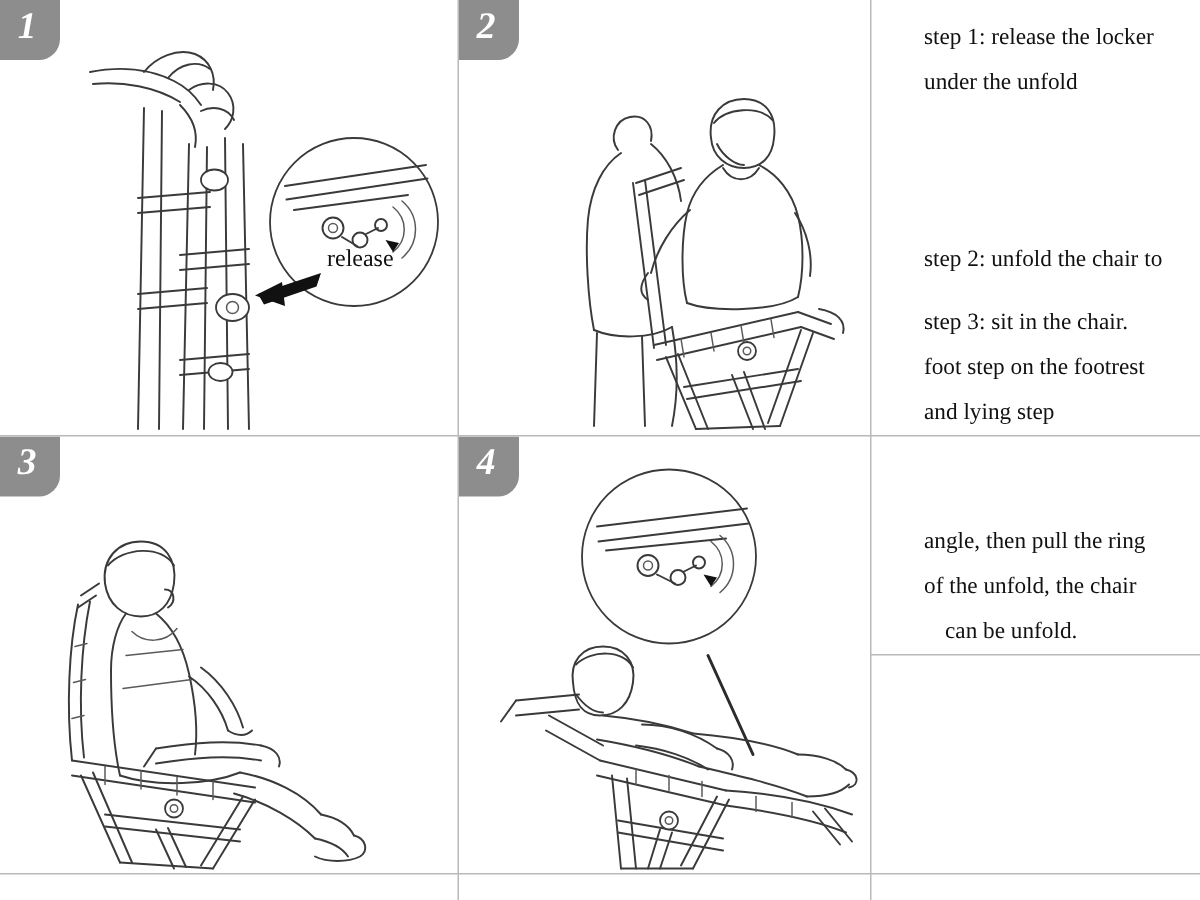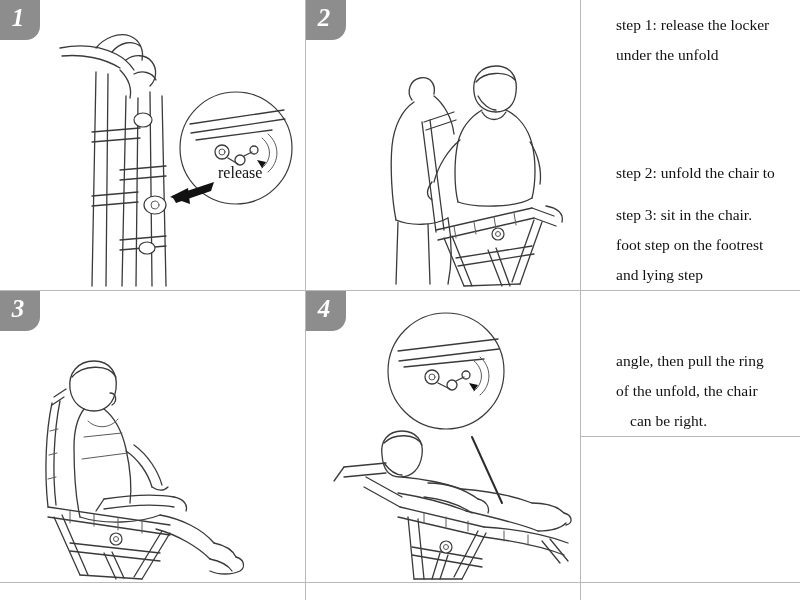--- a/index.html
+++ b/index.html
@@ -370,18 +370,18 @@
 
     <div class="para s3">
       <div>step 3: sit in the chair.</div>
       <div>foot step on the footrest</div>
       <div>and lying step</div>
     </div>
 
     <div class="para s4">
       <div>angle, then pull the ring</div>
       <div>of the unfold, the chair</div>
-      <div><span class="indent"></span><span>can be right.</span></div>
+      <div><span class="indent"></span><span>can be unfold.</span></div>
     </div>
 
   </div>
 
 </div>
 
 </body></html>

